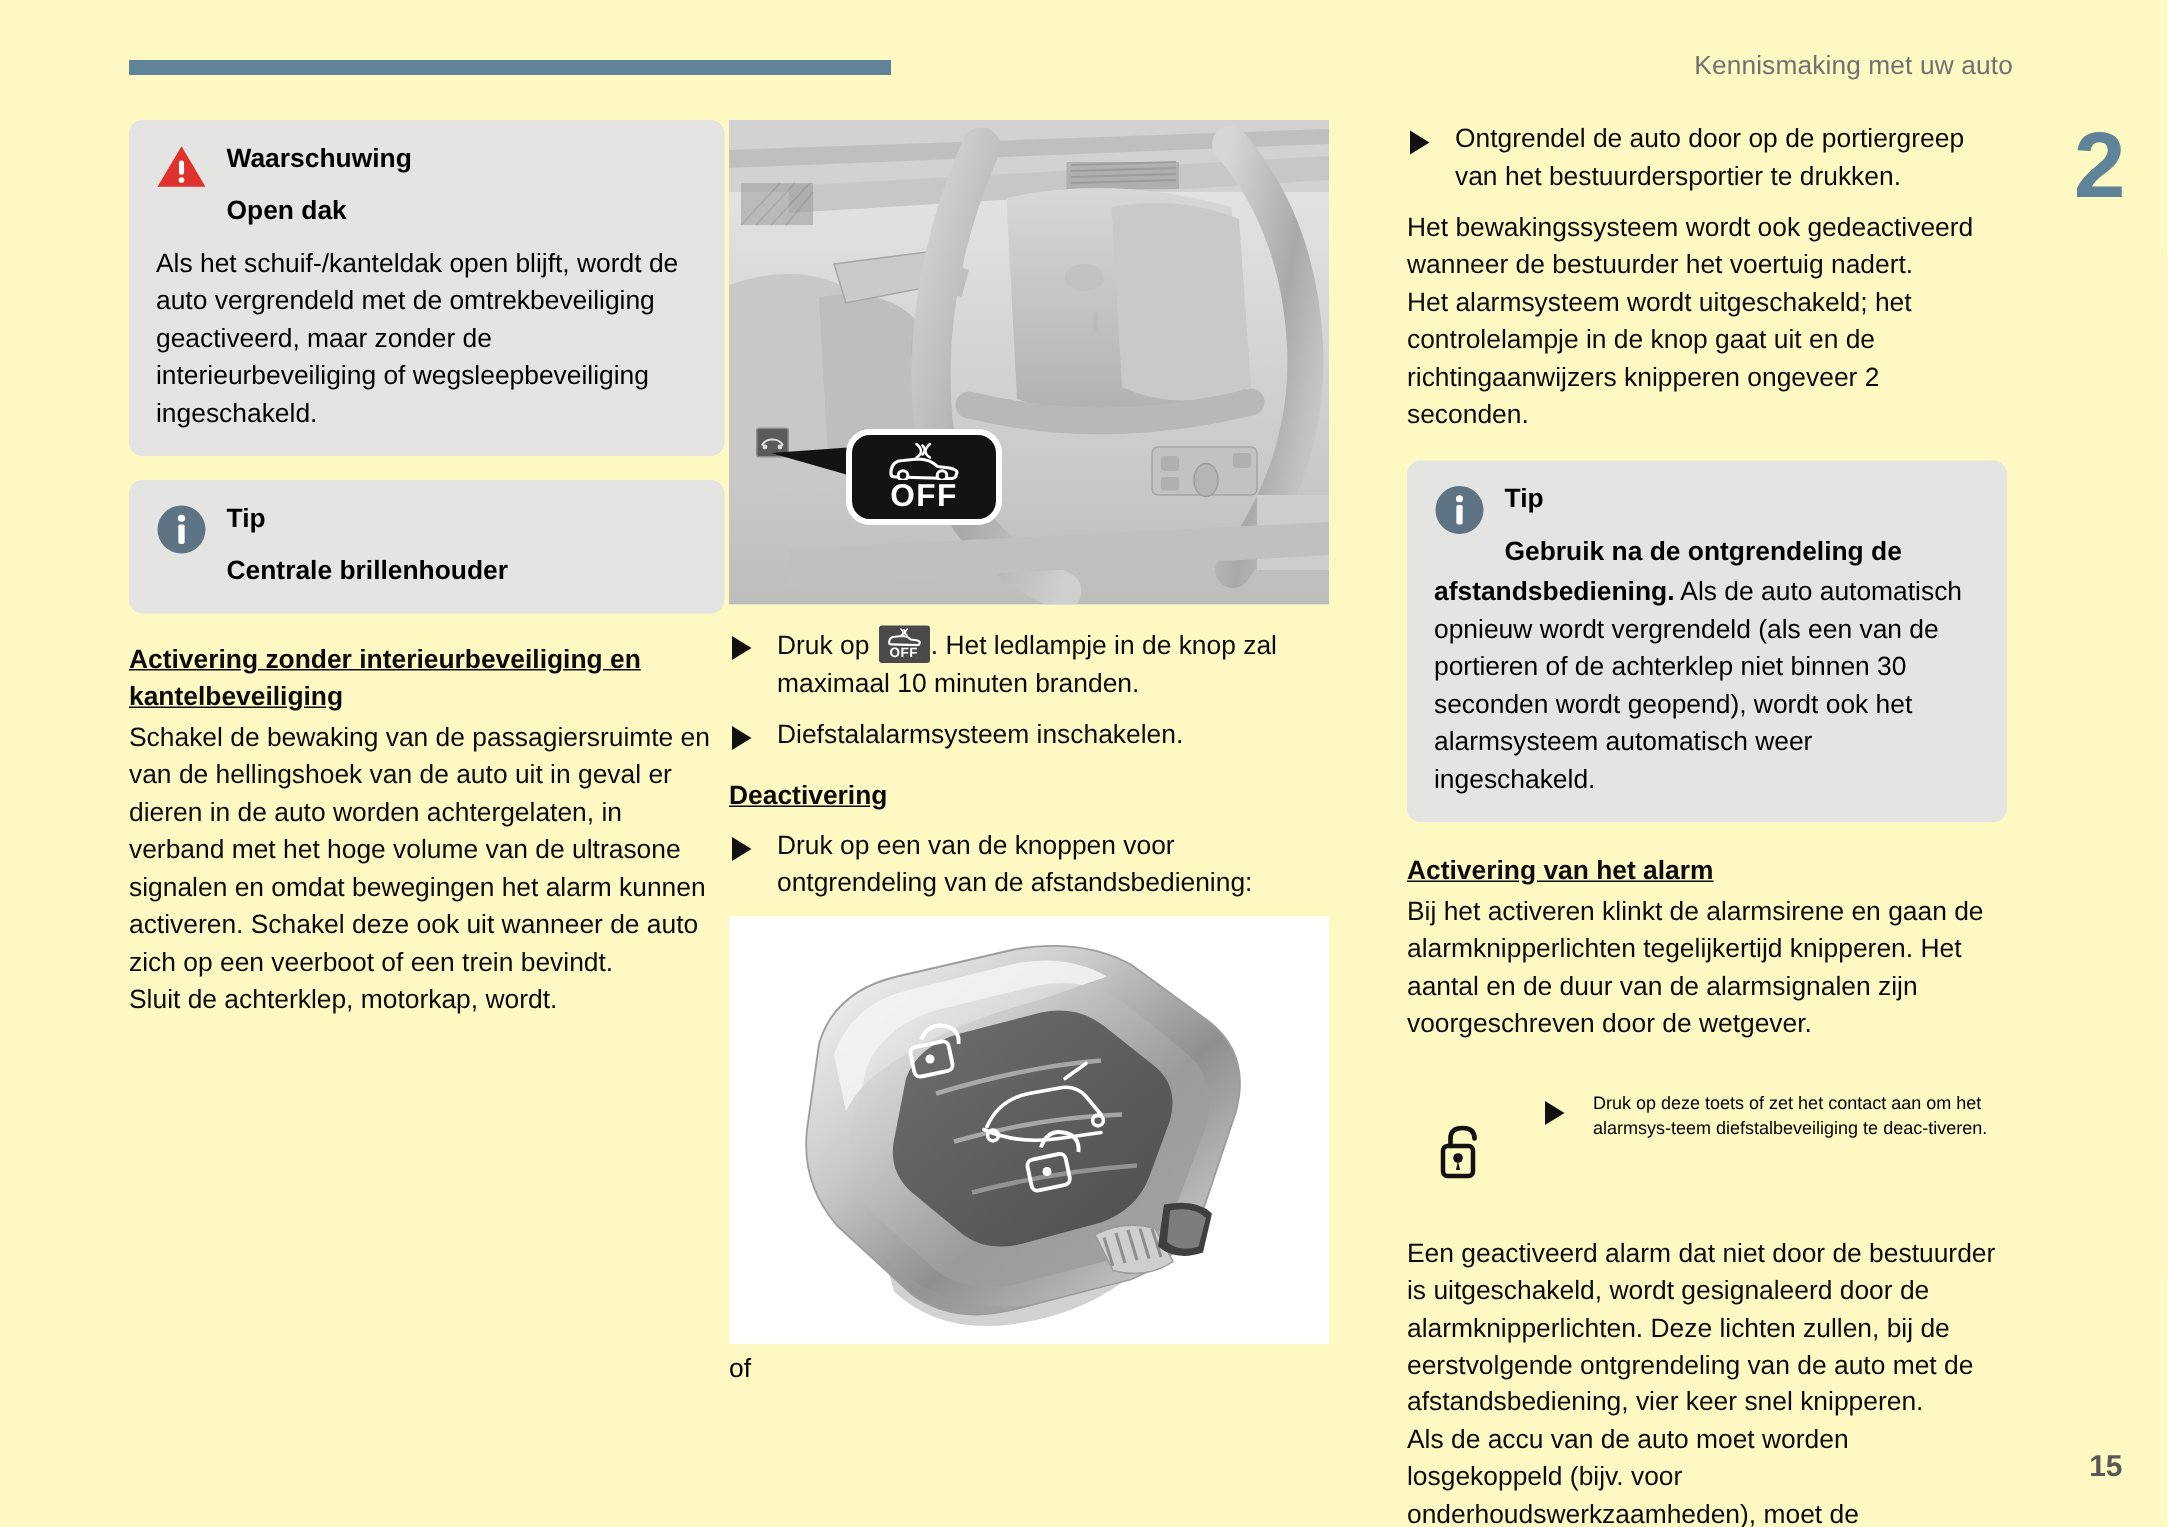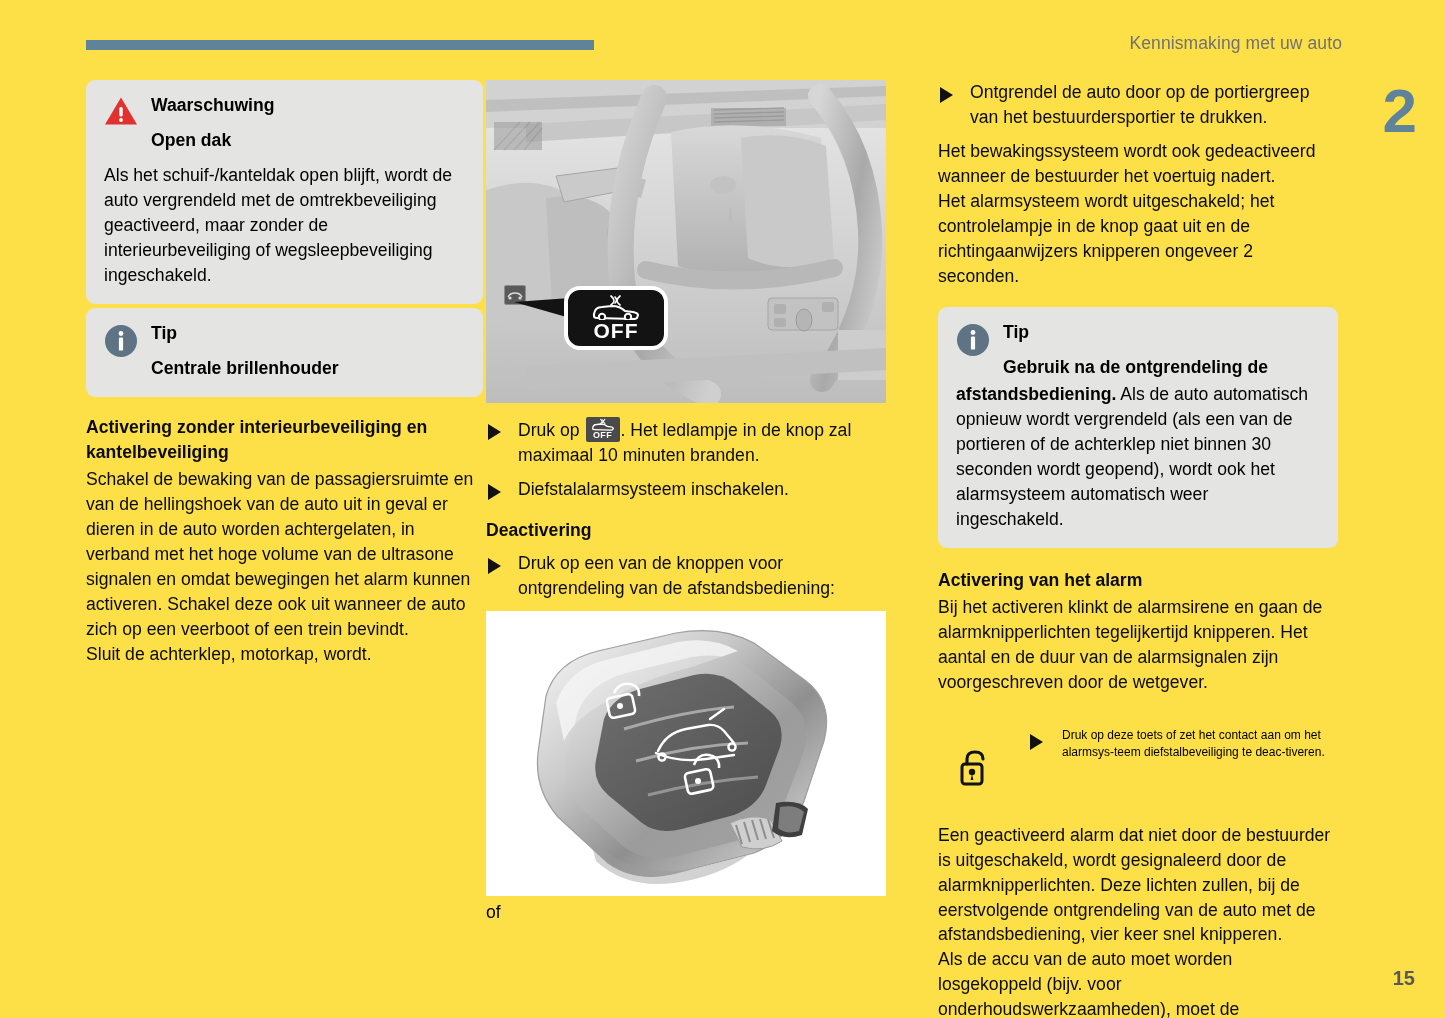--- a/index.html
+++ b/index.html
@@ -2,21 +2,21 @@
 <html><head>
 <meta charset="utf-8">
 <style>
   * { box-sizing: border-box; margin: 0; padding: 0; }
   html, body {
     width: 1445px; height: 1018px;
     background: #ffffff;
     font-family: "Liberation Sans", sans-serif;
     overflow: hidden;
   }
-  .page { position: relative; width: 1445px; height: 1018px; background:#fde047; }
+  .page { position: relative; width: 1445px; height: 1018px; background:#fef9c3; }
 
   
   .header-rule {
     position: absolute; left: 86px; top: 40px;
     width: 508px; height: 10px; background: #5f8399;
   }
   .header-title {
     position: absolute; right: 103px; top: 33px;
     font-size: 17.5px; color: #717171; letter-spacing: .1px;
     white-space: nowrap;
@@ -31,29 +31,29 @@
   }
 
   
   .col { position: absolute; top: 80px; }
   .col-1 { left: 86px;  width: 397px; }
   .col-2 { left: 486px; width: 400px; }
   .col-3 { left: 938px; width: 400px; }
 
   
   p, li, h3 { font-size: 17.6px; line-height: 1.42; color: #0b0b0b; }
-  h3 { font-weight: bold; margin-bottom: 2px; }
+  h3 { font-weight: bold; margin-bottom: 2px; text-decoration: underline; }
   .body-p { margin-bottom: 0; }
   .gap-top { margin-top: 15px; }
 
   
   .notice {
     background: #e4e4e2; border-radius: 9px;
     padding: 14px 18px 16px 18px; position: relative;
-    margin-bottom: 4px;
+    margin-bottom: 16px;
   }
   .notice-head { display: flex; align-items: flex-start; gap: 13px; }
   .notice-badge { flex: 0 0 auto; width: 34px; padding-top: 2px; }
   .notice-titles { flex: 1 1 auto; }
   .notice-title { font-size: 17.6px; font-weight: bold; line-height: 1.32; }
   .notice-sub { font-size: 17.6px; font-weight: bold; line-height: 1.42; margin-top: 11px; }
   .notice-body { font-size: 17.6px; line-height: 1.42; margin-top: 10px; }
   .notice-inline-body { font-size: 17.6px; line-height: 1.42; }
   .notice-inline-body b { font-weight: bold; }
 

